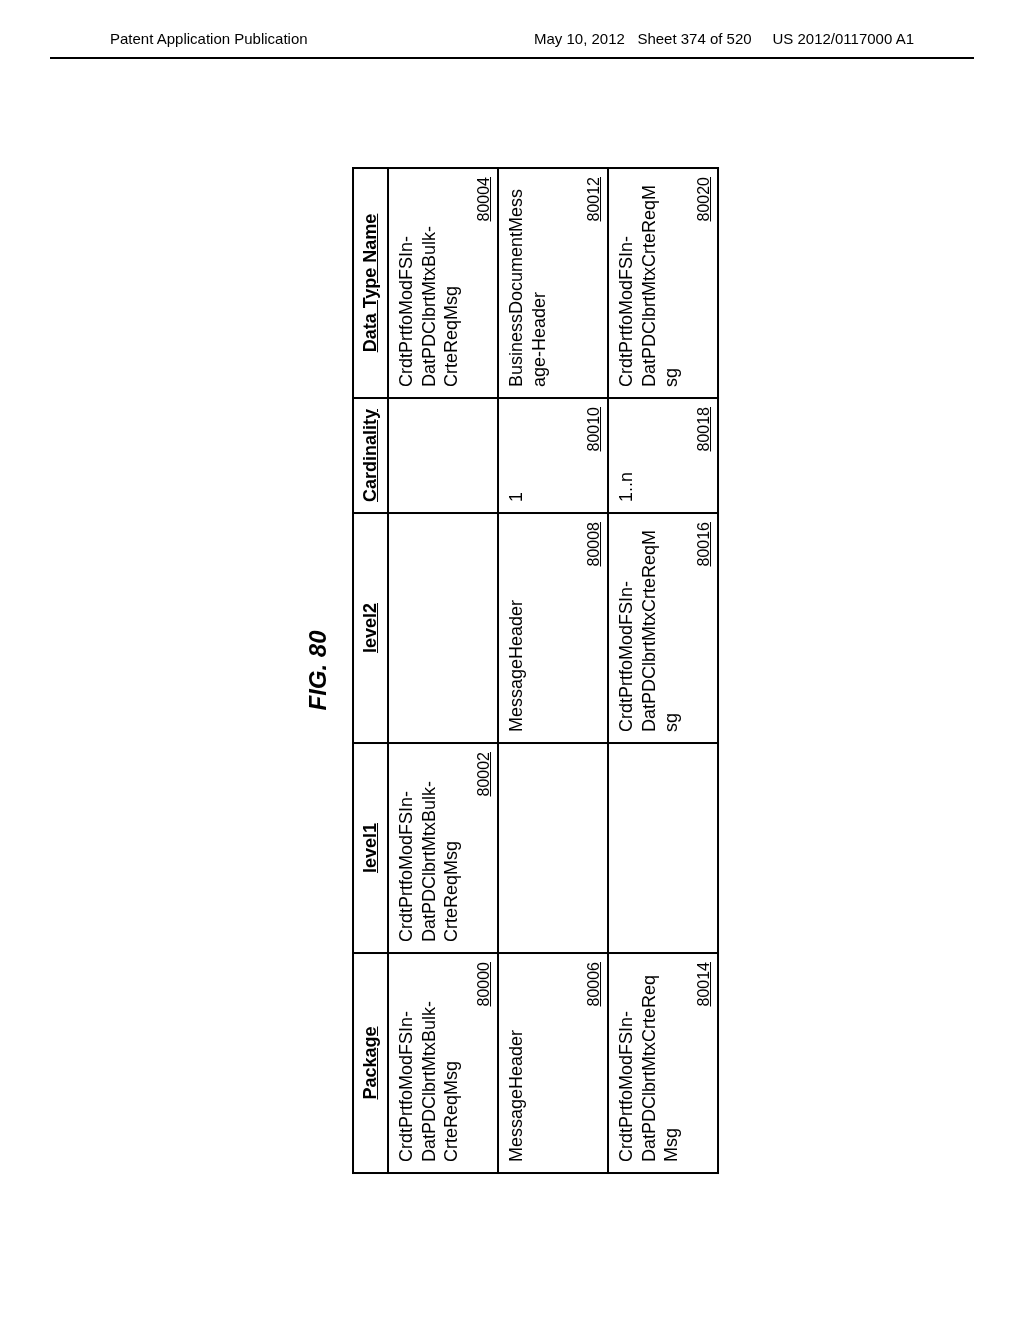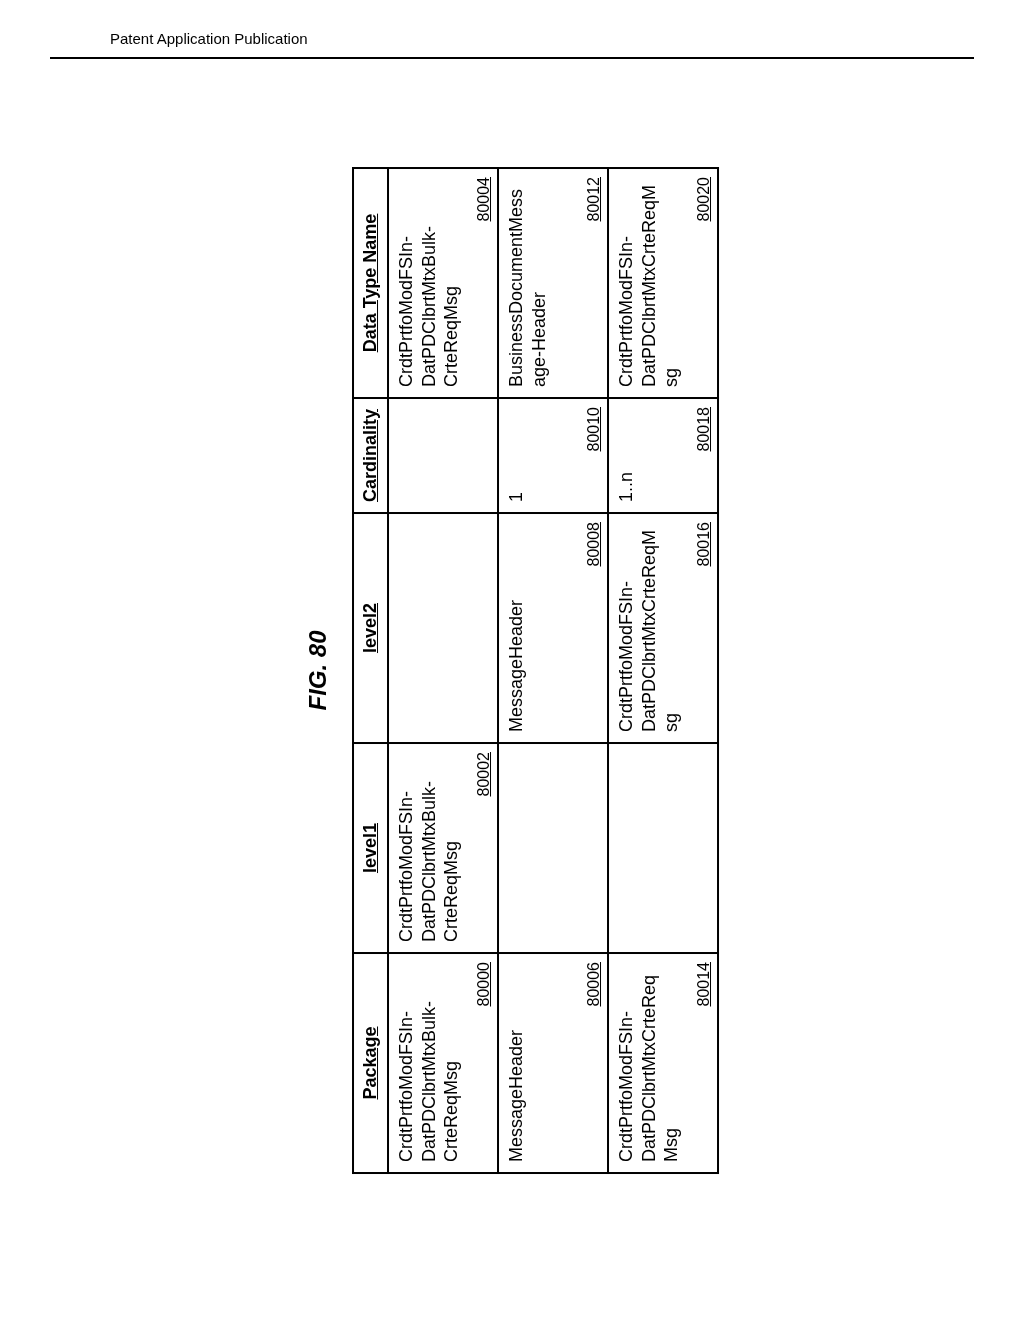--- a/index.html
+++ b/index.html
@@ -84,20 +84,25 @@
       right: 8px;
       text-decoration: underline;
       font-size: 16px;
     }
   </style>
 </head>
 <body>
 
 <div class="page-header">
   <div class="header-left">Patent Application Publication</div>
+  <div class="header-right">
+    <span>May 10, 2012</span>&nbsp;&nbsp;
+    <span>Sheet 374 of 520</span>&nbsp;&nbsp;&nbsp;&nbsp;
+    <span>US 2012/0117000 A1</span>
+  </div>
 </div>
 
 <div class="content-area">
   <div class="rotated-wrapper">
     <div class="fig-title">FIG. 80</div>
     <table class="data-table">
       <thead>
         <tr>
           <th class="col-package">Package</th>
           <th class="col-level1">level1</th>

